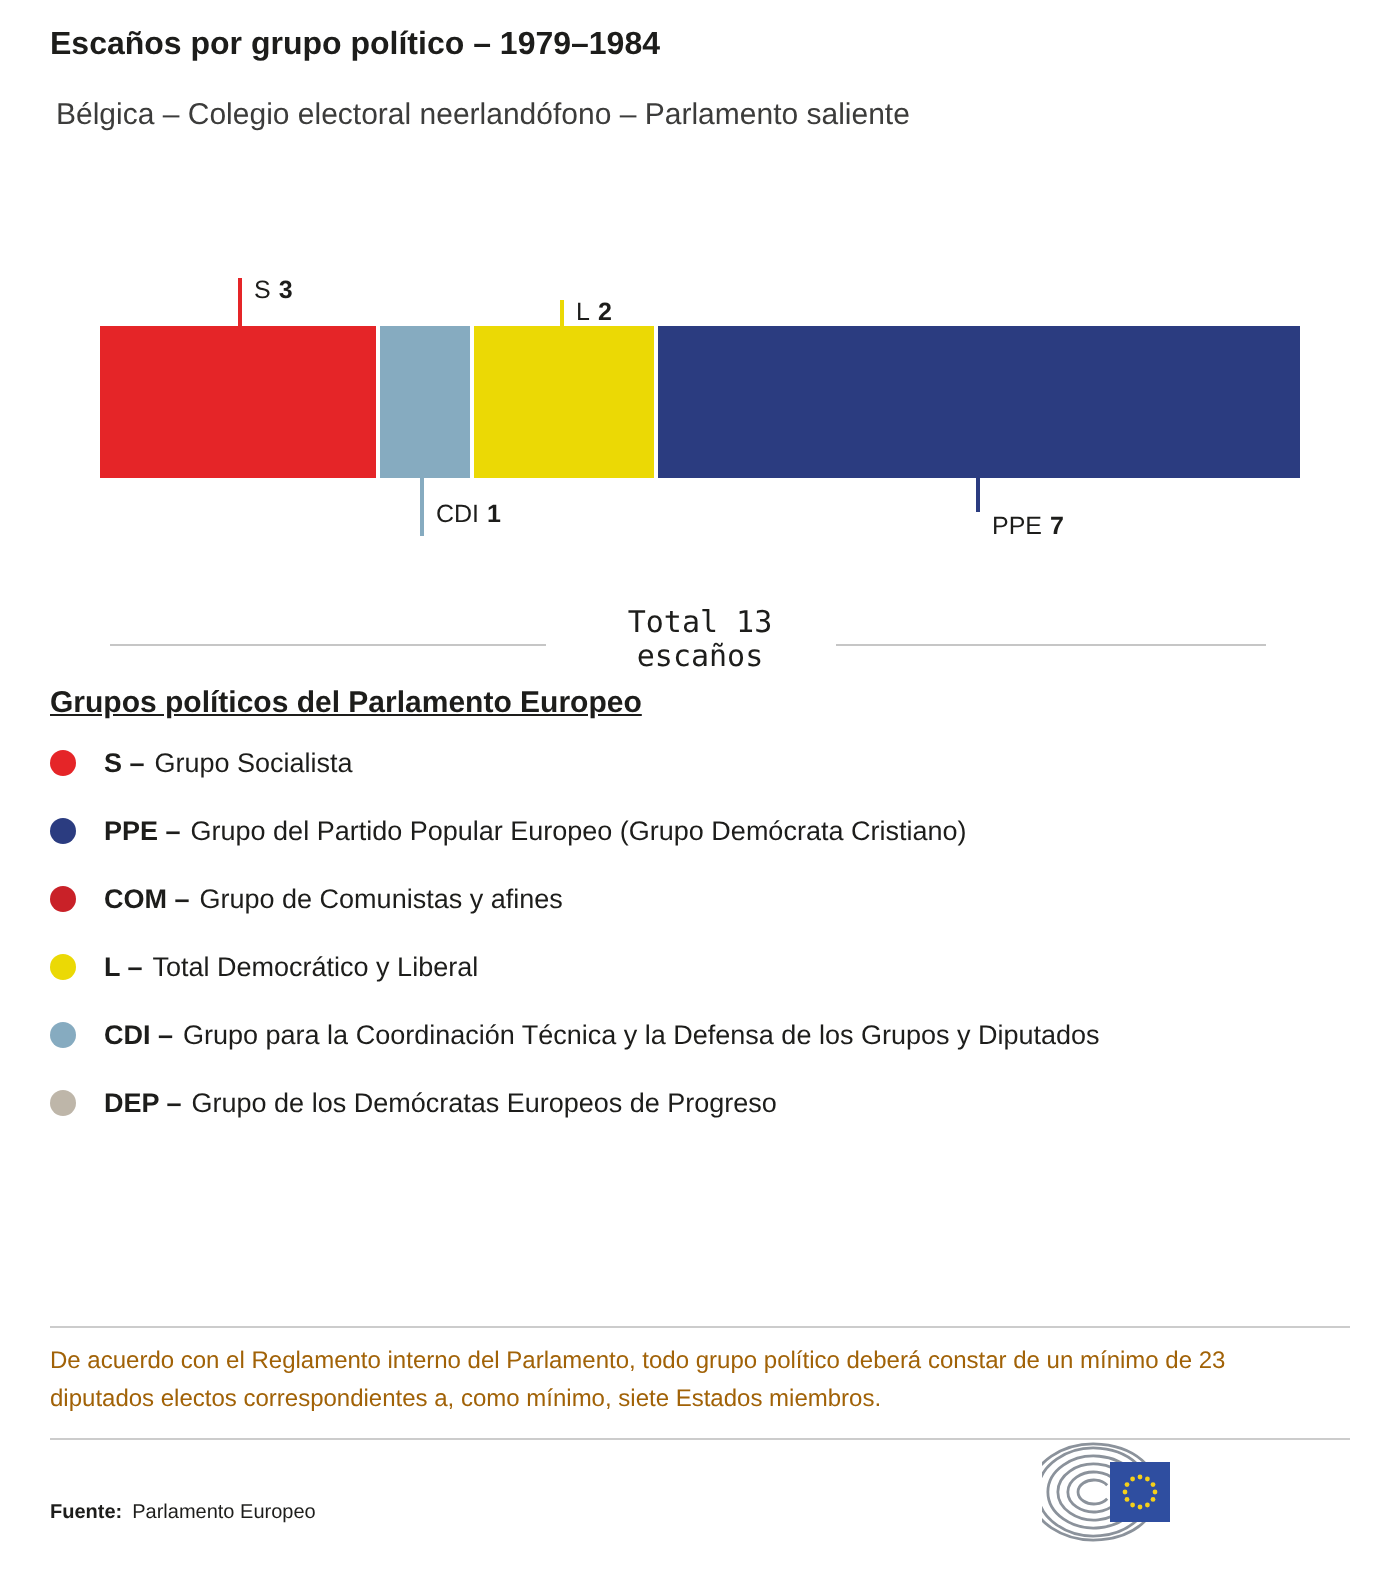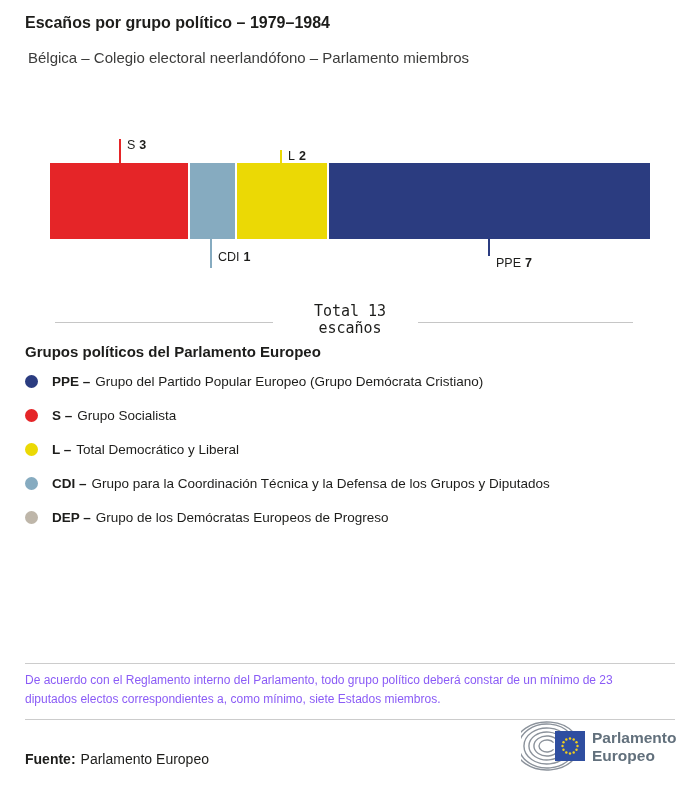--- a/index.html
+++ b/index.html
@@ -29,46 +29,46 @@
 
   
   .total-line{position:absolute;top:322px;height:1px;background:#c6c6c6;}
   #total-line-left{left:55px;width:218px;}
   #total-line-right{left:418px;width:215px;}
   .total-text{position:absolute;left:260px;top:303px;width:180px;text-align:center;
               font-family:"DejaVu Sans Mono", monospace;font-weight:normal;font-size:15px;
               line-height:17px;color:#1d1d1b;}
 
   
-  .legend-heading{position:absolute;left:25px;top:343px;font-size:15px;font-weight:bold;color:#1d1d1b;}
+  .legend-heading{position:absolute;left:25px;top:343px;font-size:15px;font-weight:bold;color:#1d1d1b;text-decoration:underline;}
   .legend{position:absolute;left:25px;top:364px;width:660px;}
   .legend-row{display:flex;align-items:center;height:34px;}
   .dot{width:13px;height:13px;border-radius:50%;margin-right:14px;flex:0 0 13px;}
   .legend-text{font-size:13.5px;color:#1d1d1b;}
   .legend-text b{margin-right:5px;}
 
   
   .rule{position:absolute;left:25px;width:650px;height:1px;background:#cccccc;}
   #rule-top{top:663px;}
   #rule-bottom{top:719px;}
-  .footnote{position:absolute;left:25px;top:671px;width:630px;font-size:12px;line-height:19px;color:#8b5cf6;}
-  .source{position:absolute;left:25px;top:751px;font-size:14px;color:#1d1d1b;}
+  .footnote{position:absolute;left:25px;top:671px;width:630px;font-size:12px;line-height:19px;color:#a16207;}
+  .source{position:absolute;left:25px;top:751px;font-size:10px;color:#1d1d1b;}
   .source b{margin-right:5px;}
 
   .logo-svg{position:absolute;left:521px;top:721px;}
   .logo-text{position:absolute;left:592px;top:729px;font-size:15.5px;font-weight:bold;
              color:#62707c;line-height:18px;}
 </style>
 </head>
 <body>
 
 <div id="page">
 
   <div class="title">Escaños por grupo político – 1979–1984</div>
-  <div class="subtitle">Bélgica – Colegio electoral neerlandófono – Parlamento miembros</div>
+  <div class="subtitle">Bélgica – Colegio electoral neerlandófono – Parlamento saliente</div>
 
   <div class="bar">
     <div class="seg" style="width: 23.0769%; background-color: rgb(229, 37, 40);"></div>
     <div class="seg" style="width: 7.69231%; background-color: rgb(134, 171, 192);"></div>
     <div class="seg" style="width: 15.3846%; background-color: rgb(235, 217, 5);"></div>
     <div class="seg" style="width: 53.8462%; background-color: rgb(43, 60, 128);"></div>
   </div>
 
   <div class="tick" id="tick-s" style="background-color: rgb(229, 37, 40);"></div>
   <div class="tick" id="tick-cdi" style="background-color: rgb(134, 171, 192);"></div>
@@ -91,26 +91,30 @@
   <div class="total-line" id="total-line-left"></div>
   <div class="total-line" id="total-line-right"></div>
   <div class="total-text">
     <div>Total 13</div>
     <div>escaños</div>
   </div>
 
   <div class="legend-heading">Grupos políticos del Parlamento Europeo</div>
   <div class="legend">
     <div class="legend-row">
+      <span class="dot" style="background-color: rgb(229, 37, 40);"></span>
+      <span class="legend-text"><b>S –</b><span>Grupo Socialista</span></span>
+    </div>
+    <div class="legend-row">
       <span class="dot" style="background-color: rgb(43, 60, 128);"></span>
       <span class="legend-text"><b>PPE –</b><span>Grupo del Partido Popular Europeo (Grupo Demócrata Cristiano)</span></span>
     </div>
     <div class="legend-row">
-      <span class="dot" style="background-color: rgb(229, 37, 40);"></span>
-      <span class="legend-text"><b>S –</b><span>Grupo Socialista</span></span>
+      <span class="dot" style="background-color: rgb(201, 33, 40);"></span>
+      <span class="legend-text"><b>COM –</b><span>Grupo de Comunistas y afines</span></span>
     </div>
     <div class="legend-row">
       <span class="dot" style="background-color: rgb(235, 217, 5);"></span>
       <span class="legend-text"><b>L –</b><span>Total Democrático y Liberal</span></span>
     </div>
     <div class="legend-row">
       <span class="dot" style="background-color: rgb(134, 171, 192);"></span>
       <span class="legend-text"><b>CDI –</b><span>Grupo para la Coordinación Técnica y la Defensa de los Grupos y Diputados</span></span>
     </div>
     <div class="legend-row">
@@ -145,18 +149,14 @@
       <circle cx="55.5" cy="28.7" r="1.2"></circle>
         <circle cx="52.7" cy="31.5" r="1.2"></circle>
       <circle cx="49" cy="32.5" r="1.2"></circle>
         <circle cx="45.3" cy="31.5" r="1.2"></circle>
       <circle cx="42.5" cy="28.7" r="1.2"></circle>
         <circle cx="41.5" cy="25" r="1.2"></circle>
       <circle cx="42.5" cy="21.3" r="1.2"></circle>
         <circle cx="45.3" cy="18.5" r="1.2"></circle>
     </g>
   </svg>
-  <div class="logo-text">
-    <div>Parlamento</div>
-    <div>Europeo</div>
-  </div>
 
 </div>
 
 </body></html>

